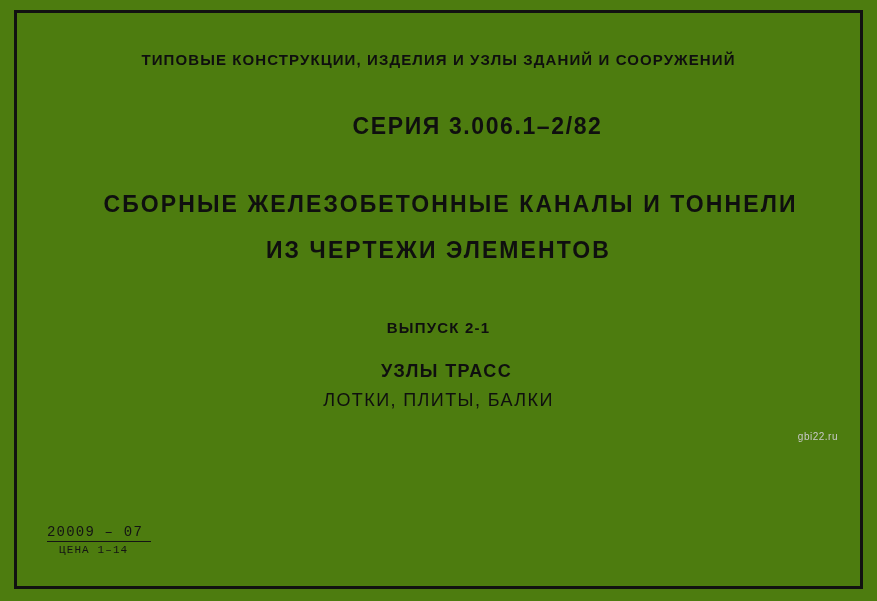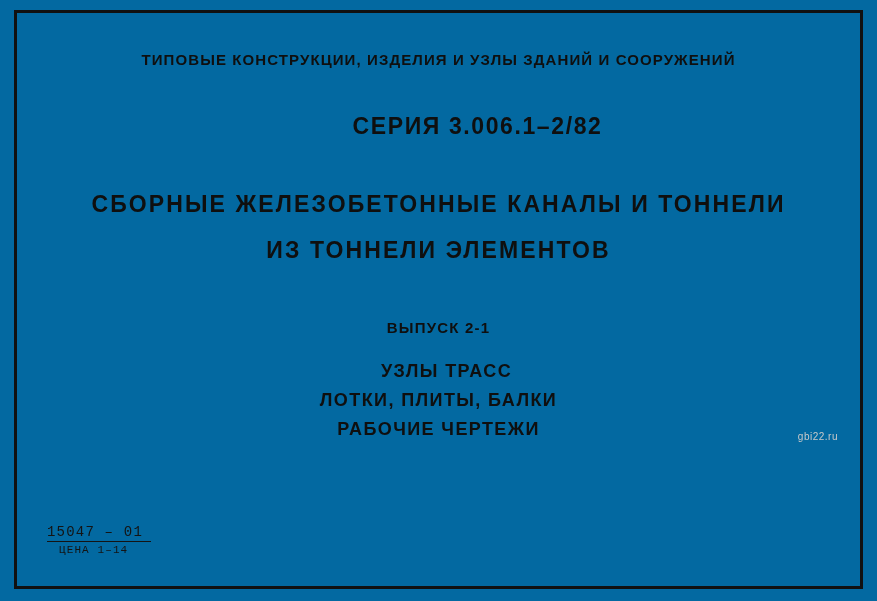--- a/index.html
+++ b/index.html
@@ -4,21 +4,21 @@
 <style>
   html, body {
     margin: 0;
     padding: 0;
     background: #ffffff;
   }
   .page {
     position: relative;
     width: 877px;
     height: 601px;
-    background: #0369a1;
+    background: #4d7c0f;
     font-family: "Liberation Sans", sans-serif;
     overflow: hidden;
   }
   
   .sheet-frame {
     position: absolute;
     left: 14px;
     top: 10px;
     width: 849px;
     height: 579px;
@@ -51,20 +51,21 @@
     font-size: 23px;
     font-weight: 700;
     letter-spacing: 1.6px;
     padding-left: 39px;
   }
   .main-title-1 {
     top: 178px;
     font-size: 23px;
     font-weight: 700;
     letter-spacing: 2.1px;
+    padding-left: 12px;
   }
   .main-title-2 {
     top: 224px;
     font-size: 23px;
     font-weight: 700;
     letter-spacing: 2.1px;
   }
   .issue {
     top: 306px;
     font-size: 15px;
@@ -74,21 +75,21 @@
   .sec-1 {
     top: 348px;
     font-size: 18px;
     font-weight: 700;
     letter-spacing: 1.4px;
     margin-left: 8px;
   }
   .sec-2 {
     top: 377px;
     font-size: 18px;
-    font-weight: 700;
+    font-weight: 400;
     letter-spacing: 1.4px;
   }
   .sec-3 {
     top: 406px;
     font-size: 18px;
     font-weight: 700;
     letter-spacing: 1.4px;
   }
   
   .watermark {
@@ -131,33 +132,32 @@
 <div class="page">
   <div class="sheet-frame">
     <div class="content">
 
       <div class="line subtitle-top">ТИПОВЫЕ КОНСТРУКЦИИ, ИЗДЕЛИЯ И УЗЛЫ ЗДАНИЙ И СООРУЖЕНИЙ</div>
 
       <div class="line series">СЕРИЯ 3.006.1–2/82</div>
 
       <div class="line main-title-1">СБОРНЫЕ ЖЕЛЕЗОБЕТОННЫЕ КАНАЛЫ И ТОННЕЛИ</div>
 
-      <div class="line main-title-2">ИЗ ТОННЕЛИ ЭЛЕМЕНТОВ</div>
+      <div class="line main-title-2">ИЗ ЧЕРТЕЖИ ЭЛЕМЕНТОВ</div>
 
       <div class="line issue">ВЫПУСК 2-1</div>
 
       <div class="line sec-1">УЗЛЫ ТРАСС</div>
 
       <div class="line sec-2">ЛОТКИ, ПЛИТЫ, БАЛКИ</div>
 
-      <div class="line sec-3">РАБОЧИЕ ЧЕРТЕЖИ</div>
 
       <div class="watermark">gbi22.ru</div>
 
       <div class="stamp">
-        <div class="stamp-code">15047 – 01</div>
+        <div class="stamp-code">20009 – 07</div>
         <div class="stamp-rule"></div>
         <div class="stamp-price">ЦЕНА 1–14</div>
       </div>
 
     </div>
   </div>
 </div>
 
 </body></html>

